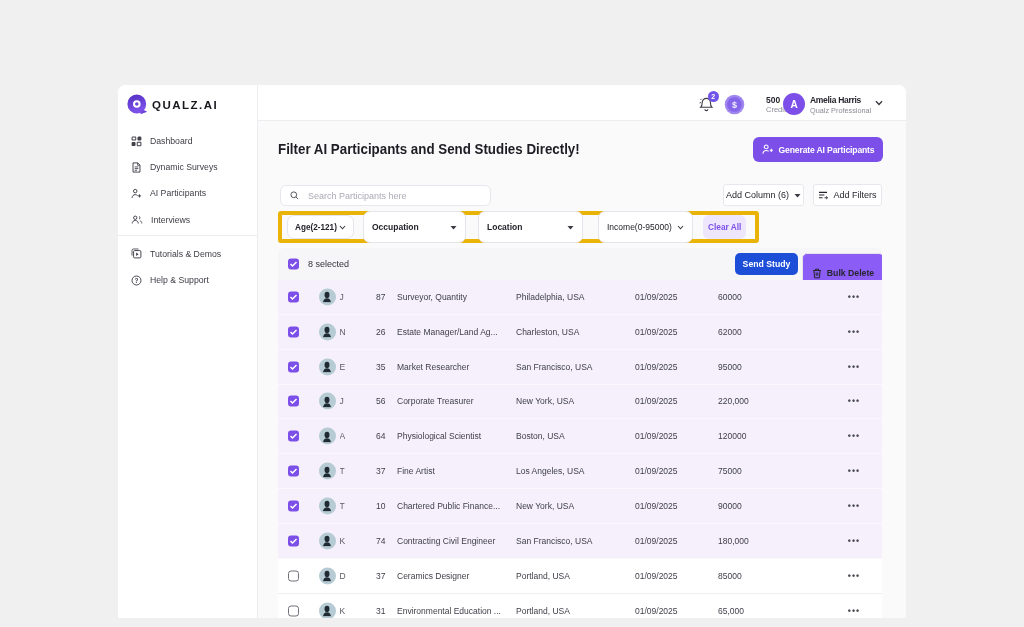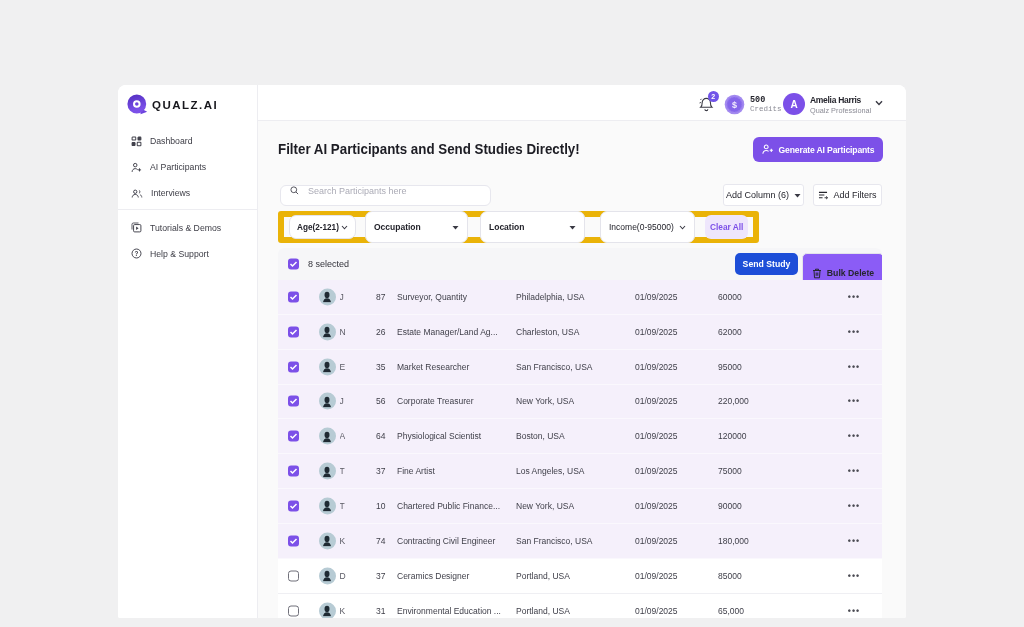--- a/index.html
+++ b/index.html
@@ -16,26 +16,26 @@
 .main { position:absolute; left:140px; top:0; width:648px; height:533px; background:#fafafa; }
 .topbar { position:absolute; left:0; top:0; width:648px; height:36px; background:#fff; border-bottom:1px solid #ededf1; }
 .tb-abs { position:absolute; }
 .credits-num { font-size:8.5px; font-weight:bold; color:#26262e; line-height:10px; }
 .credits-lbl { font-size:7.5px; color:#8b8b95; line-height:9px; }
 .uname { font-size:8.5px; letter-spacing:-0.3px; font-weight:bold; color:#26262e; line-height:11px; }
 .urole { font-size:7.3px; color:#8b8b95; line-height:9px; }
 .avatar { width:22px; height:22px; border-radius:50%; background:#7c50e8; color:#fff; font-size:10px; font-weight:bold; display:flex; align-items:center; justify-content:center; }
 h1 { position:absolute; left:20px; top:55px; font-size:15.5px; color:#1d1d24; transform:scaleX(0.86); transform-origin:left center; white-space:nowrap; }
 .genbtn { position:absolute; left:495px; top:52px; width:130px; height:25px; background:#7c50e8; border-radius:6px; color:#fff; font-size:8.6px; font-weight:bold; display:flex; align-items:center; justify-content:center; gap:5px; letter-spacing:-0.15px; }
-.search { position:absolute; left:22px; top:100px; width:211px; height:21px; background:#fff; border:1px solid #e7e7ee; border-radius:6px; display:flex; align-items:flex-start; padding-left:9px; }
+.search { position:absolute; left:22px; top:100px; width:211px; height:21px; background:#fff; border:1px solid #e7e7ee; border-radius:6px; display:flex; align-items:center; padding-left:9px; }
 .search span { color:#ababb6; font-size:9px; margin-left:9px; }
 .wbtn { position:absolute; height:22px; background:#fff; border:1px solid #e7e7ee; border-radius:3px; display:flex; align-items:center; justify-content:center; font-size:9px; color:#26262e; gap:5px; }
 .addcol { left:465px; top:99px; width:81px; }
 .addfil { left:555px; top:99px; width:69px; }
-.filterbox { position:absolute; left:20px; top:126px; width:481px; height:32px; border:6px solid #eab308; border-radius:3px; display:flex; align-items:center; padding-left:5px; }
+.filterbox { position:absolute; left:20px; top:126px; width:481px; height:32px; border:4px solid #eab308; border-radius:3px; display:flex; align-items:center; padding-left:5px; }
 .pill { white-space:nowrap; height:24px; background:#fff; border:1px solid #e4e4eb; border-radius:7px; display:flex; align-items:center; font-size:8.5px; color:#23232b; padding:15px 8px; justify-content:space-between; }
 .pill b { font-weight:bold; }
 .clearall { height:24px; background:#eee6fc; border-radius:6px; color:#7c50e8; font-size:8.3px; font-weight:bold; display:flex; align-items:center; padding:0 5px; margin-left:10px; }
 .table { position:absolute; left:20px; top:163px; width:604px; border-radius:6px 6px 0 0; overflow:hidden; }
 .thead { height:32px; background:#f6f6f8; display:flex; align-items:center; position:relative; }
 .selcount { font-size:9px; color:#33333b; position:absolute; left:30px; }
 .sendbtn { position:absolute; left:457px; top:5px; width:63px; height:22px; background:#1d4ed8; border-radius:5px; color:#fff; font-size:8.7px; font-weight:bold; display:flex; align-items:center; justify-content:center; }
 .delbtn { position:absolute; left:524px; top:5px; width:82px; height:40px; background:#8b5cf6; border:1px solid #e4e4eb; border-radius:5px; font-size:8.7px; font-weight:bold; color:#26262e; display:flex; align-items:center; justify-content:center; gap:5px; }
 .row { height:34.85px; position:relative; background:#fff; border-bottom:1px solid #efeff3; font-size:8.5px; color:#3e3e48; }
 .row.sel { background:#f5f0fb; border-bottom:1px solid #faf8fd; }
@@ -78,20 +78,29 @@
               <rect x="1.2" y="1.2" width="4" height="3.2" rx="0.6"></rect>
               <rect x="7.6" y="1.2" width="3.2" height="3.2" rx="0.6" fill="#41414b"></rect>
               <rect x="1.2" y="7.2" width="3.2" height="3.2" rx="0.6" fill="#41414b"></rect>
               <rect x="6.8" y="6.8" width="4" height="3.8" rx="0.6"></rect>
             </g>
           </svg>
         Dashboard</div>
       <div class="navitem">
         <svg width="11" height="11" viewBox="0 0 12 12">
             <g fill="none" stroke="#41414b" stroke-width="1.05">
+              <path d="M2.2 1h5.2l2.4 2.4v7.6H2.2z"></path>
+              <path d="M7.2 1v2.6h2.6" stroke-width="0.9"></path>
+              <path d="M4 5.4h4M4 7.2h4M4 9h2.6" stroke-width="0.95"></path>
+            </g>
+          </svg>
+        Dynamic Surveys</div>
+      <div class="navitem">
+        <svg width="11" height="11" viewBox="0 0 12 12">
+            <g fill="none" stroke="#41414b" stroke-width="1.05">
               <circle cx="4.6" cy="3.4" r="1.9"></circle>
               <path d="M1.2 10.8c0-2 1.5-3.6 3.4-3.6 1.1 0 2 .5 2.7 1.2"></path>
               <path d="M9.3 6.9v3.4M7.6 8.6H11"></path>
             </g>
           </svg>
         AI Participants</div>
       <div class="navitem">
         <svg width="12" height="11" viewBox="0 0 13 11">
             <g fill="none" stroke="#41414b" stroke-width="1.05">
               <circle cx="4.6" cy="3.6" r="1.8"></circle>
@@ -127,21 +136,21 @@
           <path d="M5.9 12.2a1.45 1.45 0 0 0 2.9 0"></path>
           <path d="M2.5 1.8L1.4 3M2 5.4l-1.5.6" stroke-width="0.85"></path>
         </g>
       </svg>
       <div class="tb-abs" style="left:449.5px;top:5.5px;width:11.5px;height:11.5px;border-radius:50%;background:#7053e8;color:#fff;font-size:7px;font-weight:bold;display:flex;align-items:center;justify-content:center;">2</div>
       <svg class="tb-abs" style="left:466px;top:8.5px;" width="21" height="21" viewBox="0 0 21 21">
         <circle cx="10.5" cy="10.5" r="9.8" fill="#a38aef"></circle>
         <circle cx="10.5" cy="10.5" r="7.5" fill="#8566ea" stroke="#9578ee" stroke-width="1.2" stroke-dasharray="1.8 1.4"></circle>
         <text x="10.5" y="13.8" text-anchor="middle" font-size="9" font-weight="bold" fill="#f2edfd" font-family="Liberation Sans">$</text>
       </svg>
-      <div class="tb-abs" style="left:492px;top:9.5px;font-family:Liberation Mono, monospace;">
+      <div class="tb-abs" style="left:508px;top:9.5px;">
         <div class="credits-num">500</div>
         <div class="credits-lbl">Credits</div>
       </div>
       <div class="tb-abs avatar" style="left:525px;top:8px;">A</div>
       <div class="tb-abs" style="left:552px;top:10px;">
         <div class="uname">Amelia Harris</div>
         <div class="urole">Qualz Professional</div>
       </div>
       <svg class="tb-abs" style="left:617px;top:15px;" width="8" height="6" viewBox="0 0 8 6">
           <path d="M1 1.2 L4 4.5 L7 1.2" fill="none" stroke="#3a3a44" stroke-width="1.4"></path>

